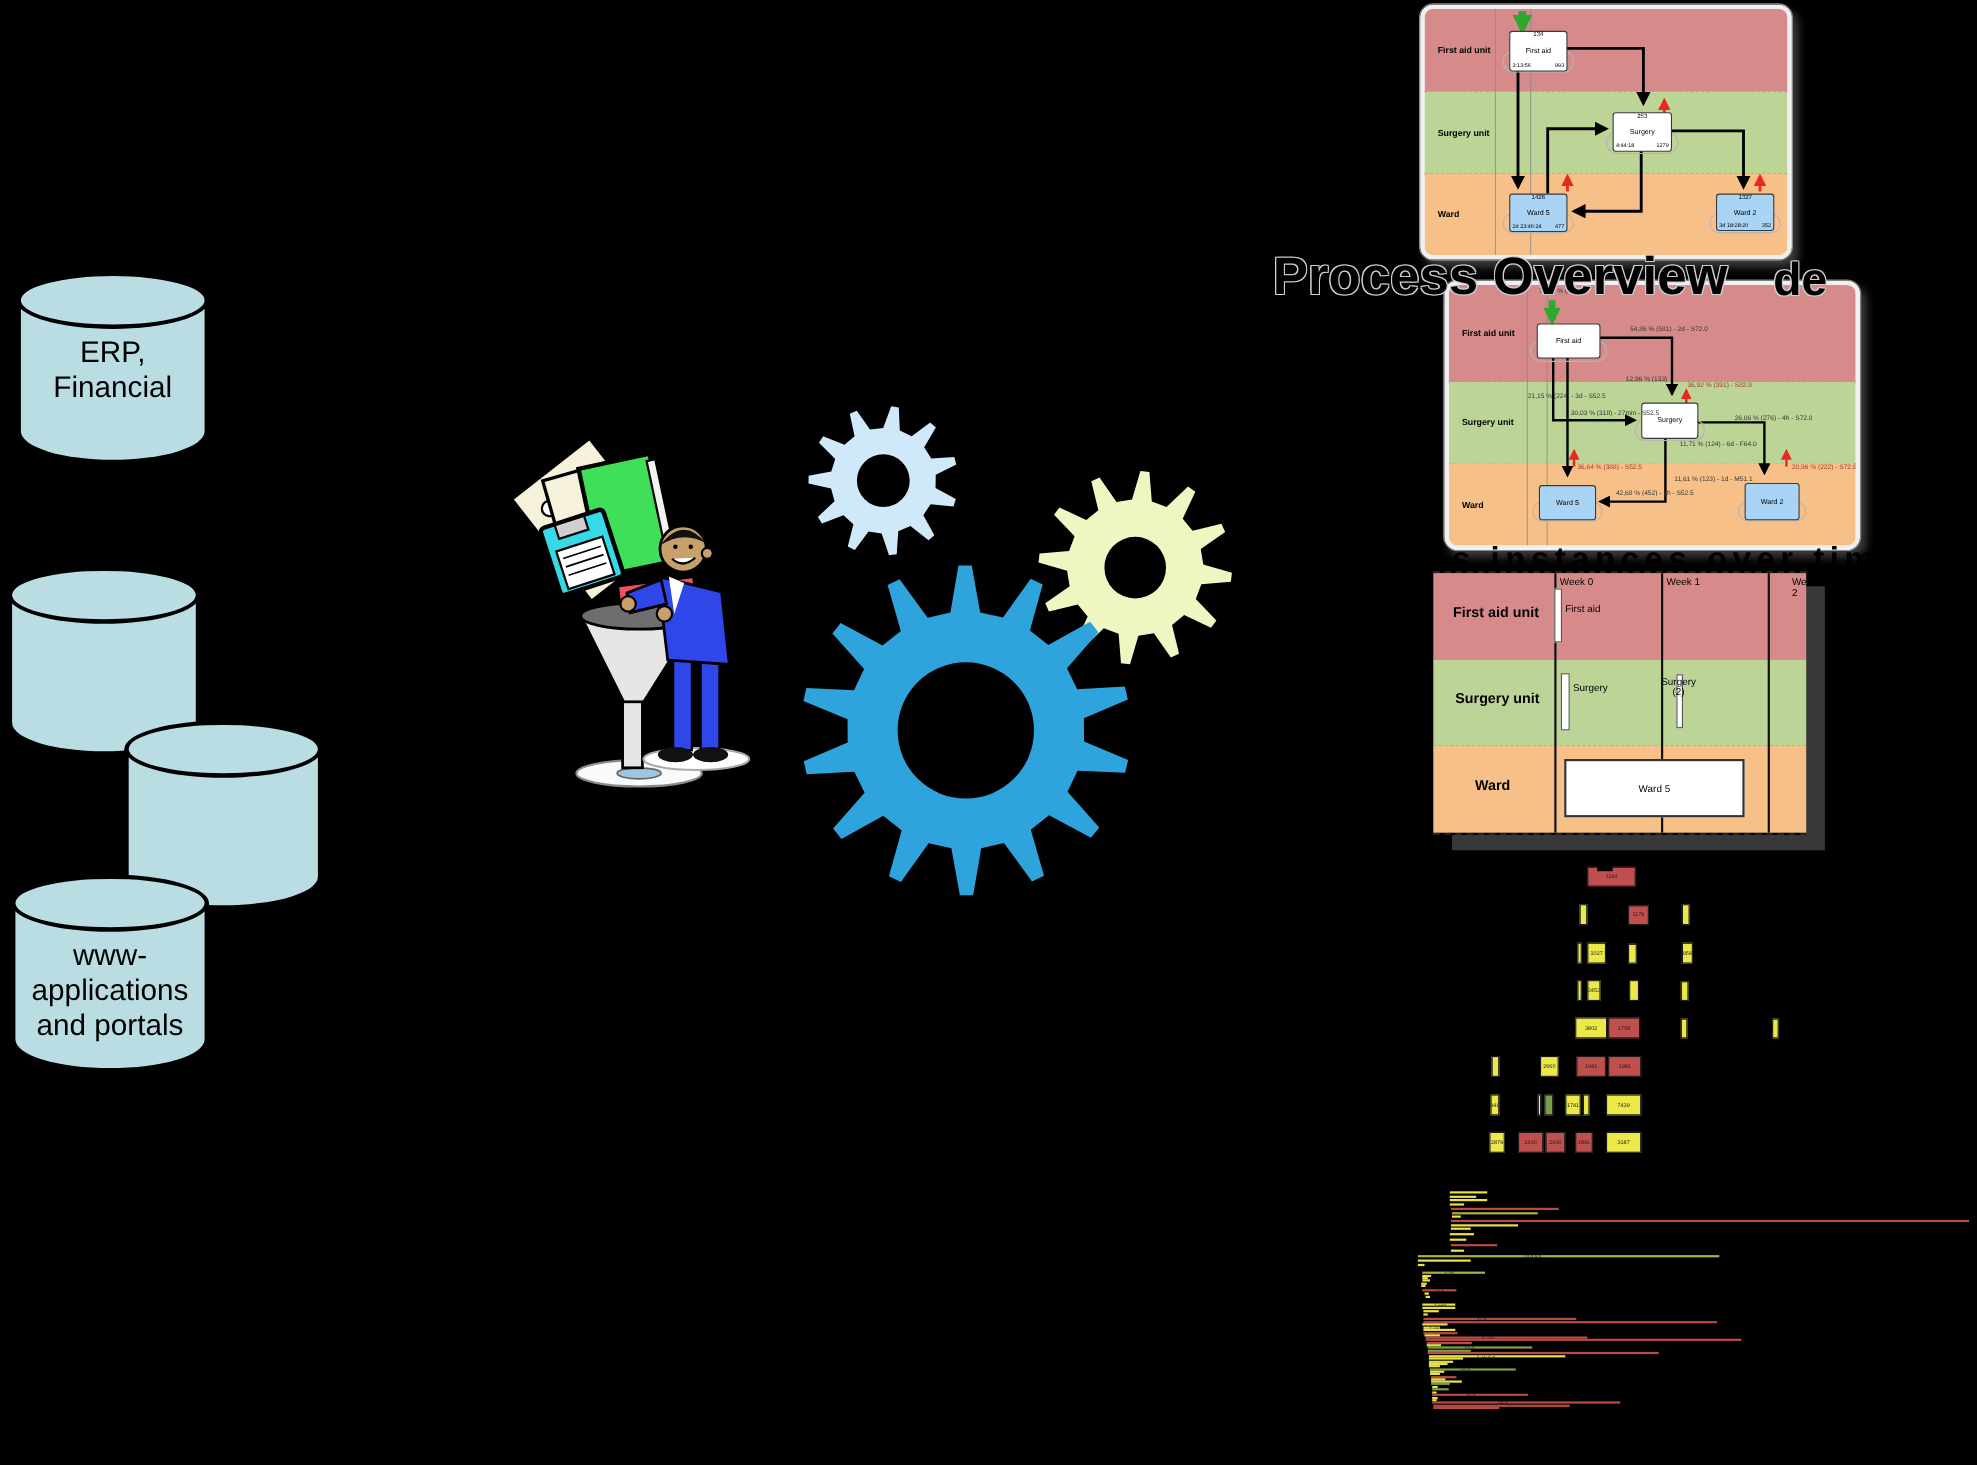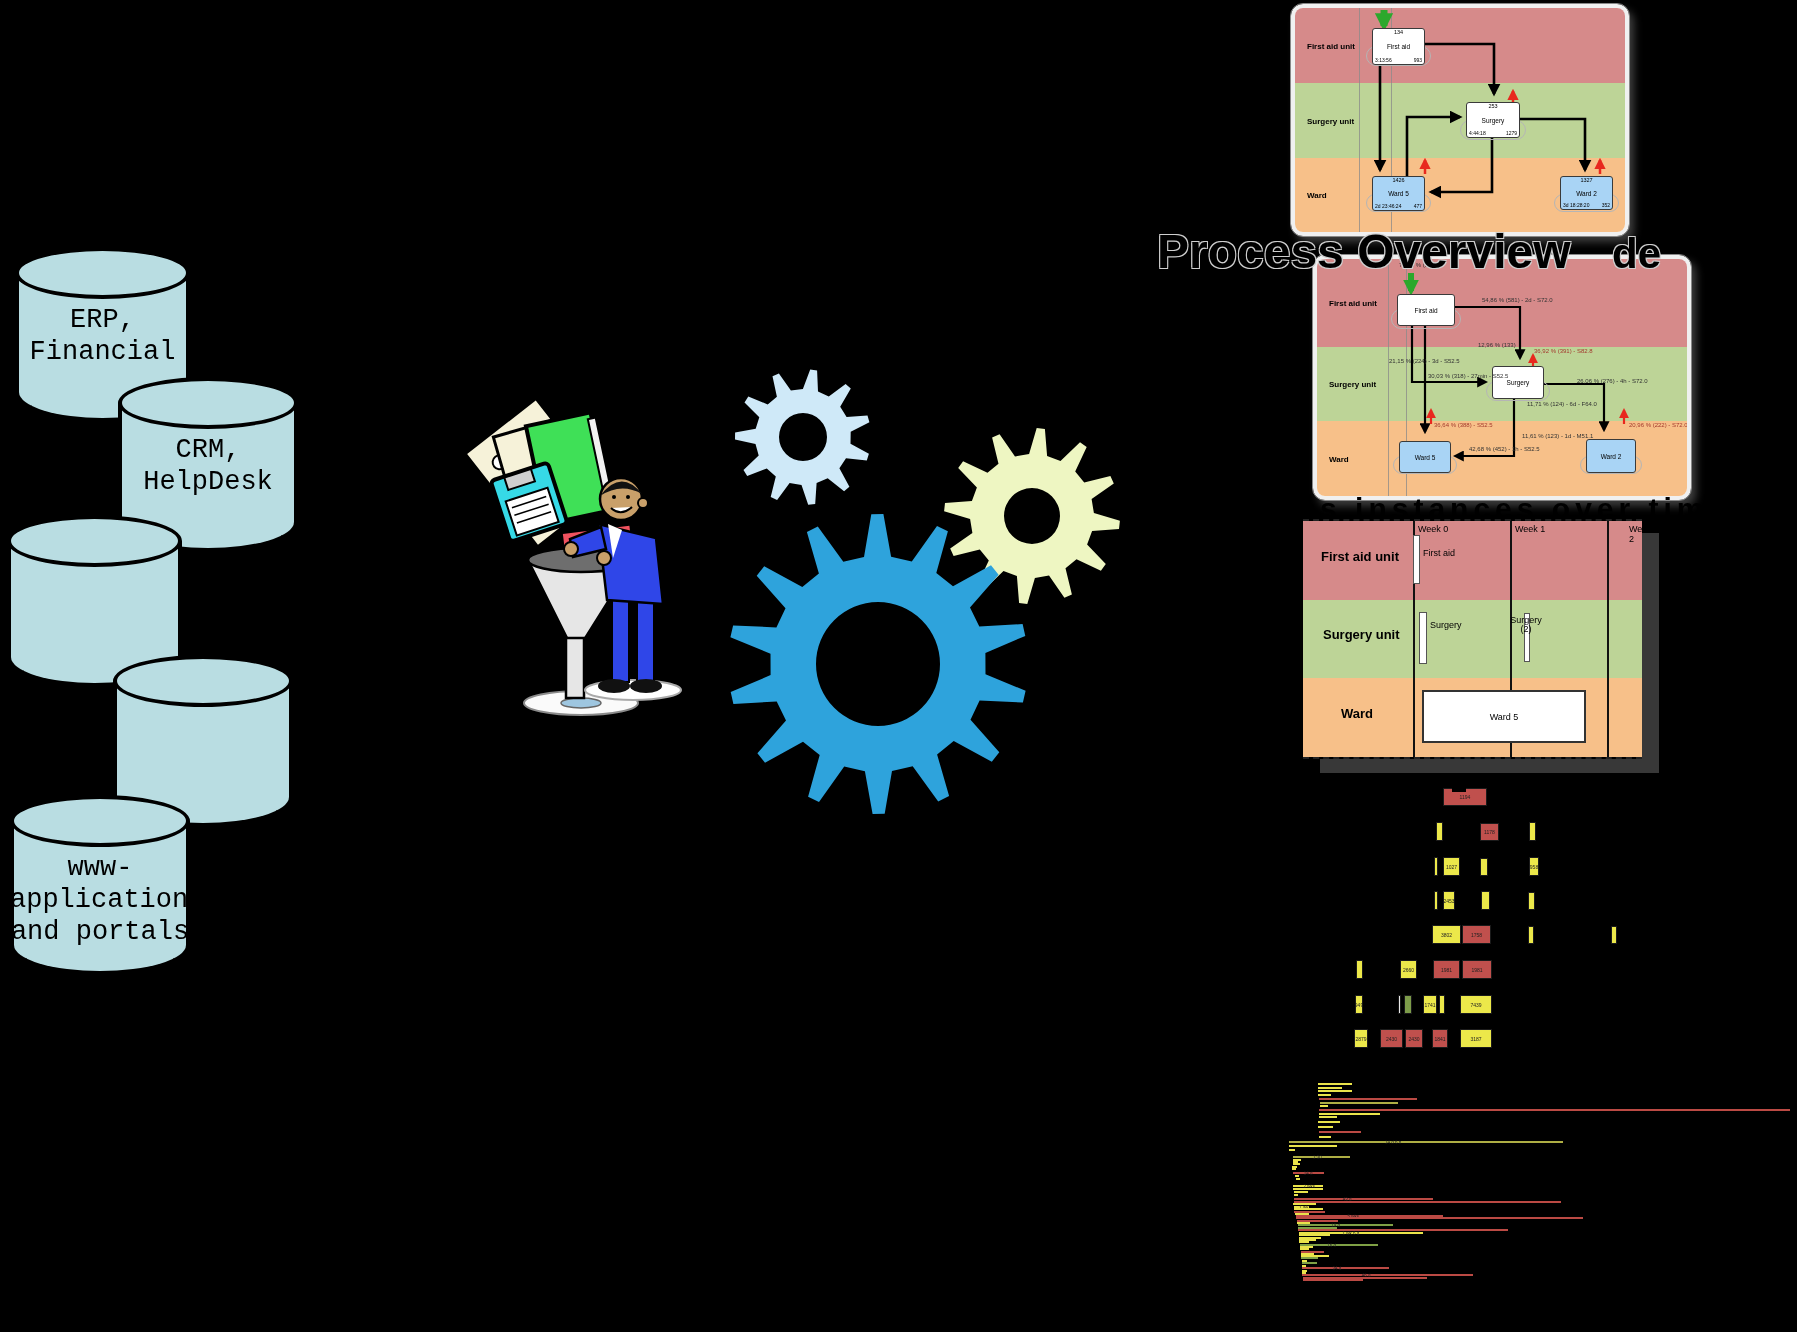--- a/index.html
+++ b/index.html
@@ -1,19 +1,19 @@
 <!DOCTYPE html>
 <html><head>
 <meta charset="utf-8">
 <style>
   html,body{margin:0;padding:0;background:#000;}
   #canvas{position:relative;width:1797px;height:1332px;background:#000;overflow:hidden;
           font-family:"Liberation Sans",sans-serif;color:#000;}
   
-  .cyl{position:absolute;font-family:Liberation Mono, monospace;}
+  .cyl{position:absolute;}
   .cyl-top{position:absolute;left:0;top:0;width:100%;height:52px;border-radius:50%;
            border:4px solid #000;background:#b9dde2;box-sizing:border-box;z-index:2;}
   .cyl-body{position:absolute;left:0;top:26px;width:100%;bottom:0;background:#b9dde2;
             border:4px solid #000;border-top:none;box-sizing:border-box;
             border-radius:0 0 50% 50% / 0 0 30px 30px;z-index:1;}
   .cyl-label{position:absolute;left:0;right:0;top:58px;text-align:center;font-size:27px;
              line-height:1.18;white-space:pre-line;z-index:3;}
   
   .big-heading{position:absolute;font-weight:bold;color:#000;white-space:nowrap;z-index:40;
      text-shadow:-1px -1px 0 #cfcfcf,1px -1px 0 #cfcfcf,-1px 1px 0 #cfcfcf,1px 1px 0 #cfcfcf;}
@@ -76,26 +76,20 @@
         </marker>
     </defs>
   </svg>
 
   <div class="cyl" style="left:15px;top:247px;width:175px;height:175px">
     <div class="cyl-top"></div>
     <div class="cyl-body"></div>
     <div class="cyl-label">ERP,
 Financial</div>
   </div>
-  <div class="cyl" style="left:118px;top:377px;width:180px;height:175px">
-    <div class="cyl-top"></div>
-    <div class="cyl-body"></div>
-    <div class="cyl-label">CRM,
-HelpDesk</div>
-  </div>
   <div class="cyl" style="left:7px;top:515px;width:175px;height:172px">
     <div class="cyl-top"></div>
     <div class="cyl-body"></div>
   </div>
   <div class="cyl" style="left:113px;top:655px;width:180px;height:172px">
     <div class="cyl-top"></div>
     <div class="cyl-body"></div>
   </div>
   <div class="cyl" style="left:10px;top:795px;width:180px;height:180px">
     <div class="cyl-top"></div>

